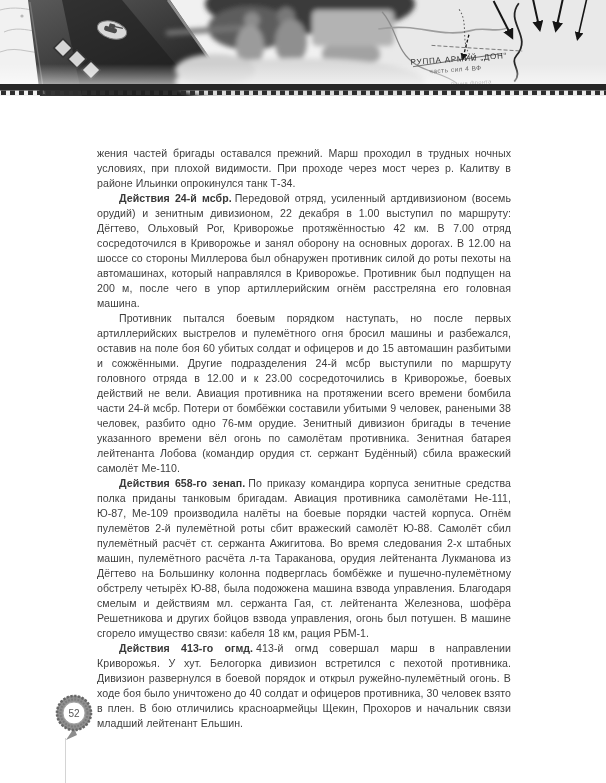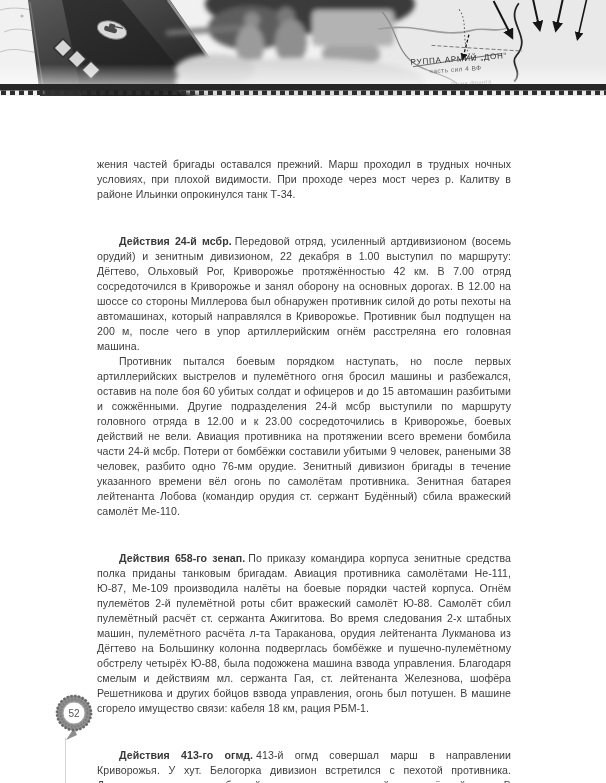--- a/index.html
+++ b/index.html
@@ -13,22 +13,22 @@
     position:absolute;top:0;left:0;width:606px;height:96px;
   }
   .header svg{display:block;}
   
   .content{
     position:absolute;top:146px;left:97px;width:414px;
     color:#3e3e3e;font-size:10.6px;line-height:15px;
     text-align:justify;letter-spacing:0.05px;
   }
   .content p{margin:0;text-indent:22px;}
-  .content p.first{text-indent:0;margin-top:11px;}
-  .content p.gap{margin-top:32px;}
+  .content p.first{text-indent:0;}
+  .content p.gap{margin-top:0;}
   .para-heading{font-weight:bold;color:#383838;padding-right:3px;}
   .para-heading:empty{display:none;padding:0;}
   
   .page-badge{
     position:absolute;left:54px;top:692px;width:40px;height:52px;
   }
   .margin-rule{
     position:absolute;left:65px;top:738px;width:1px;height:45px;
     background:#d4d4d4;
   }

